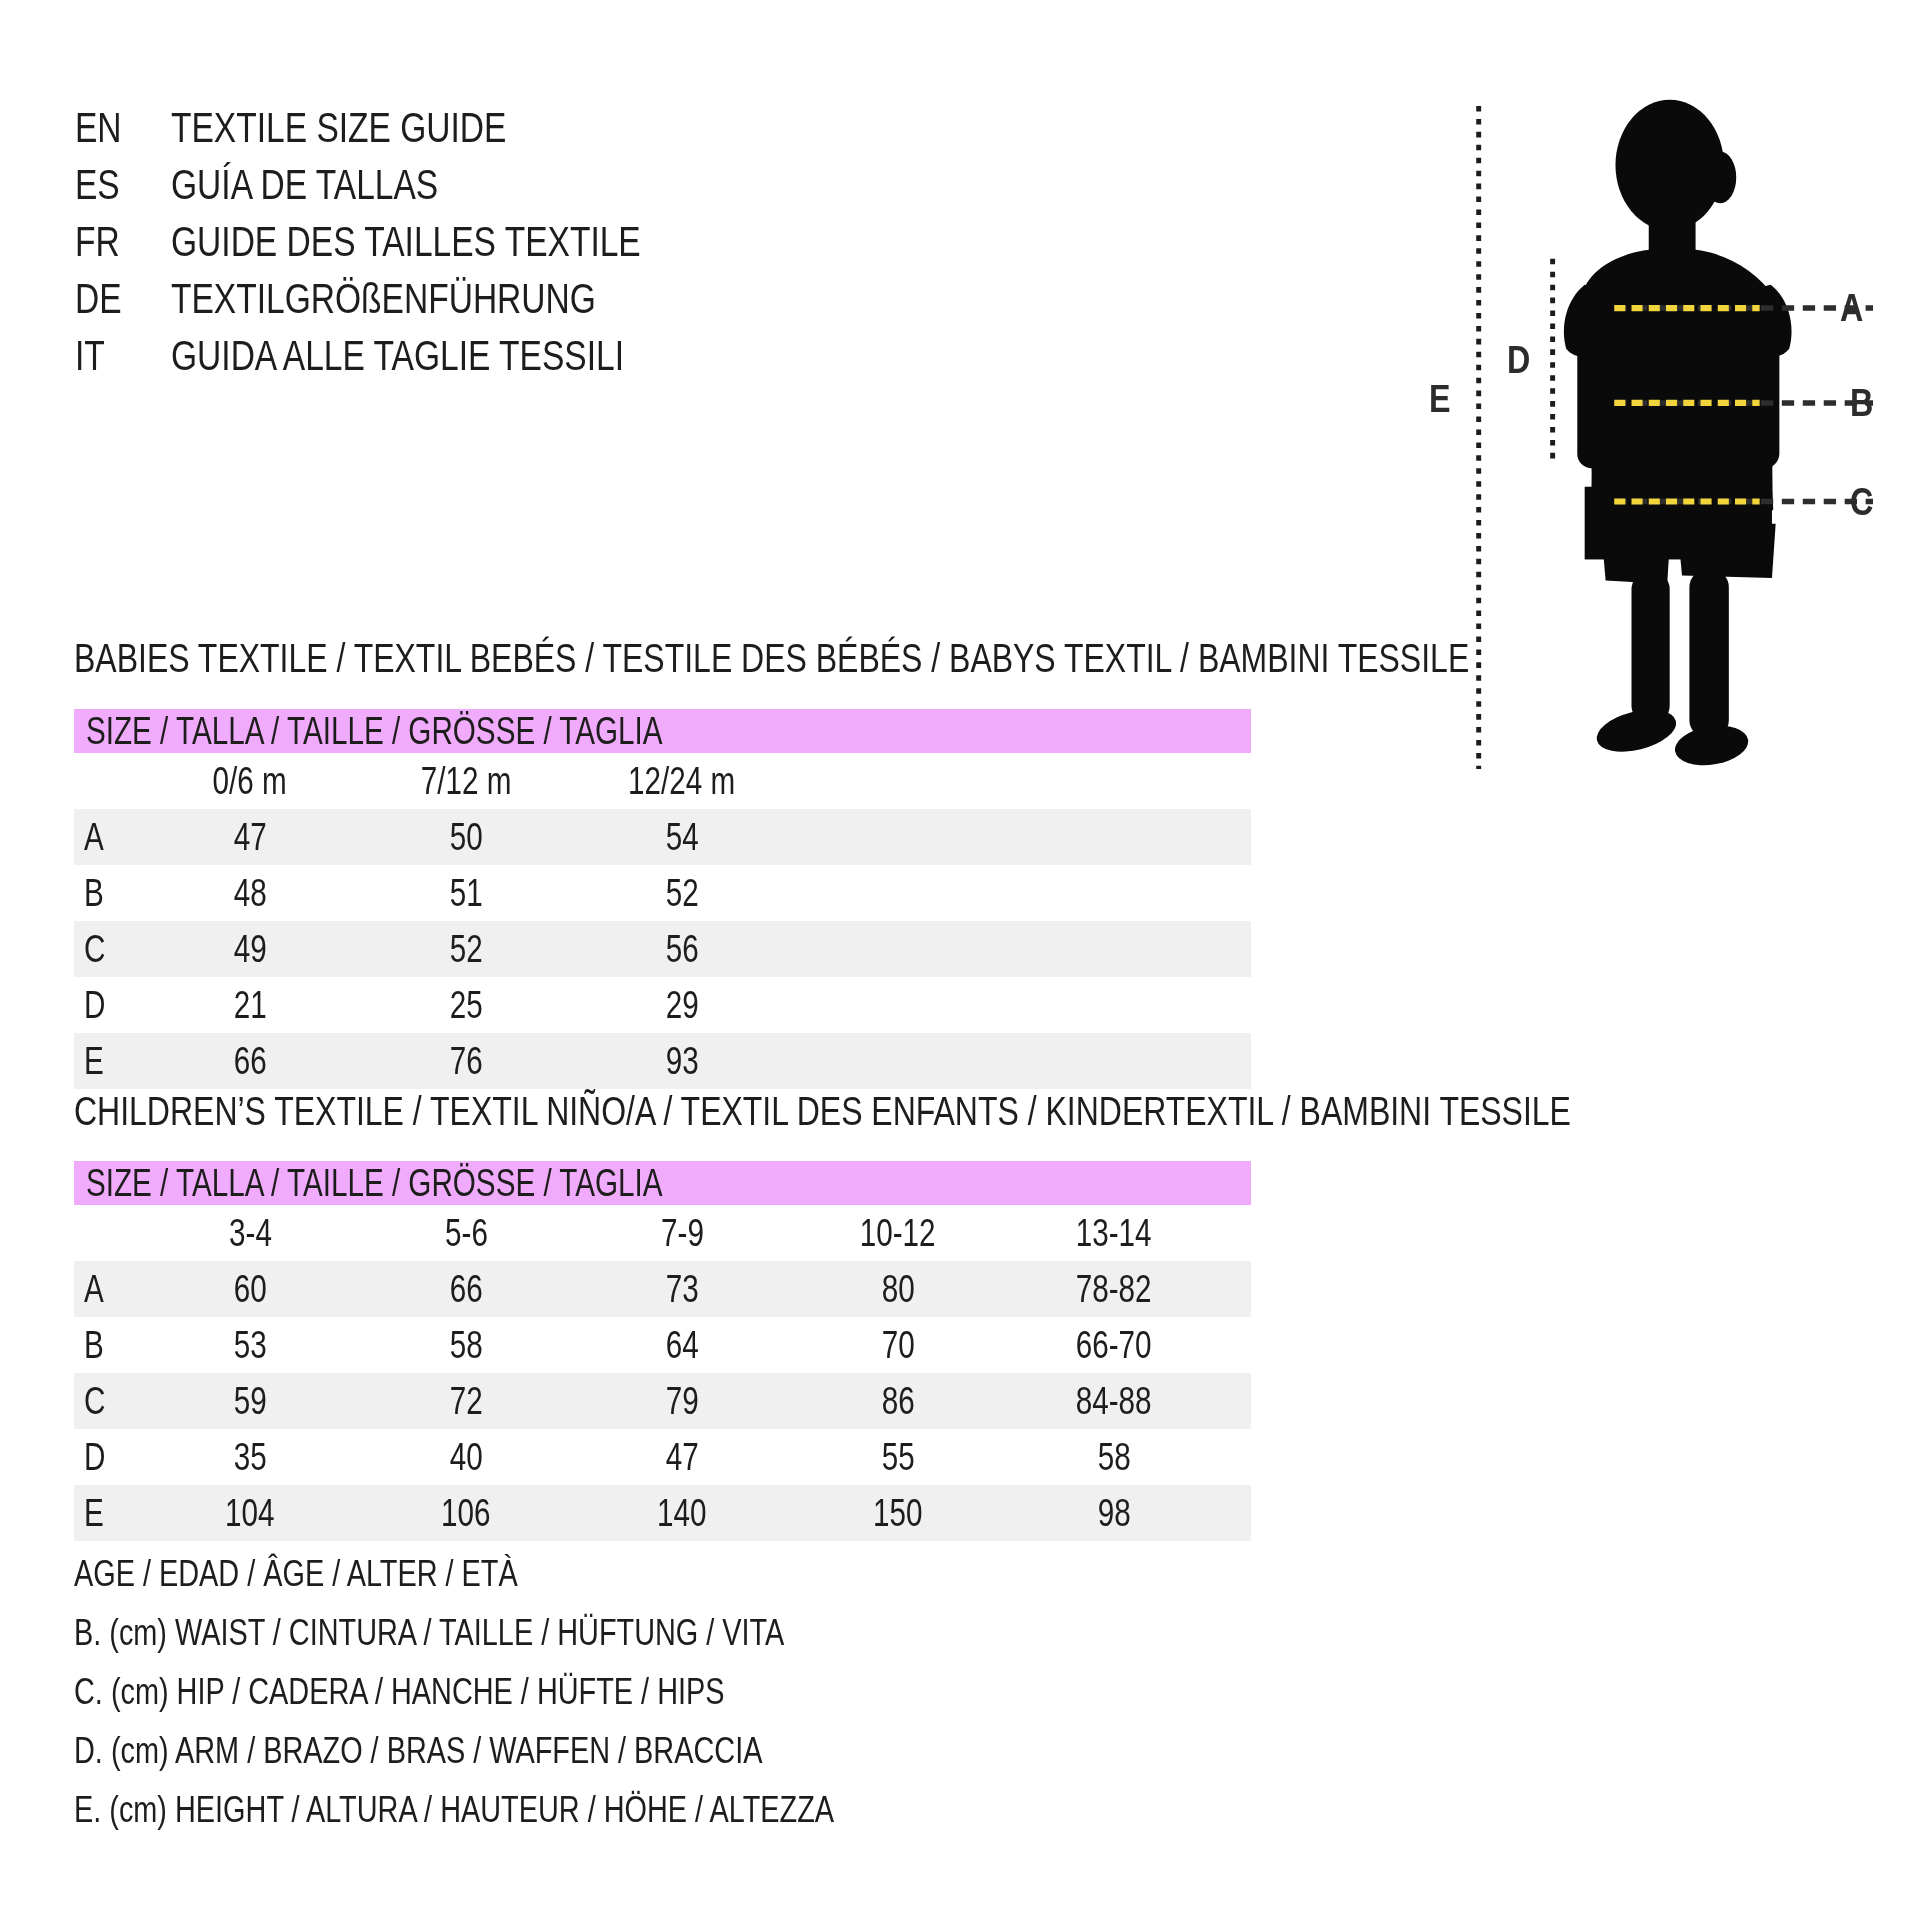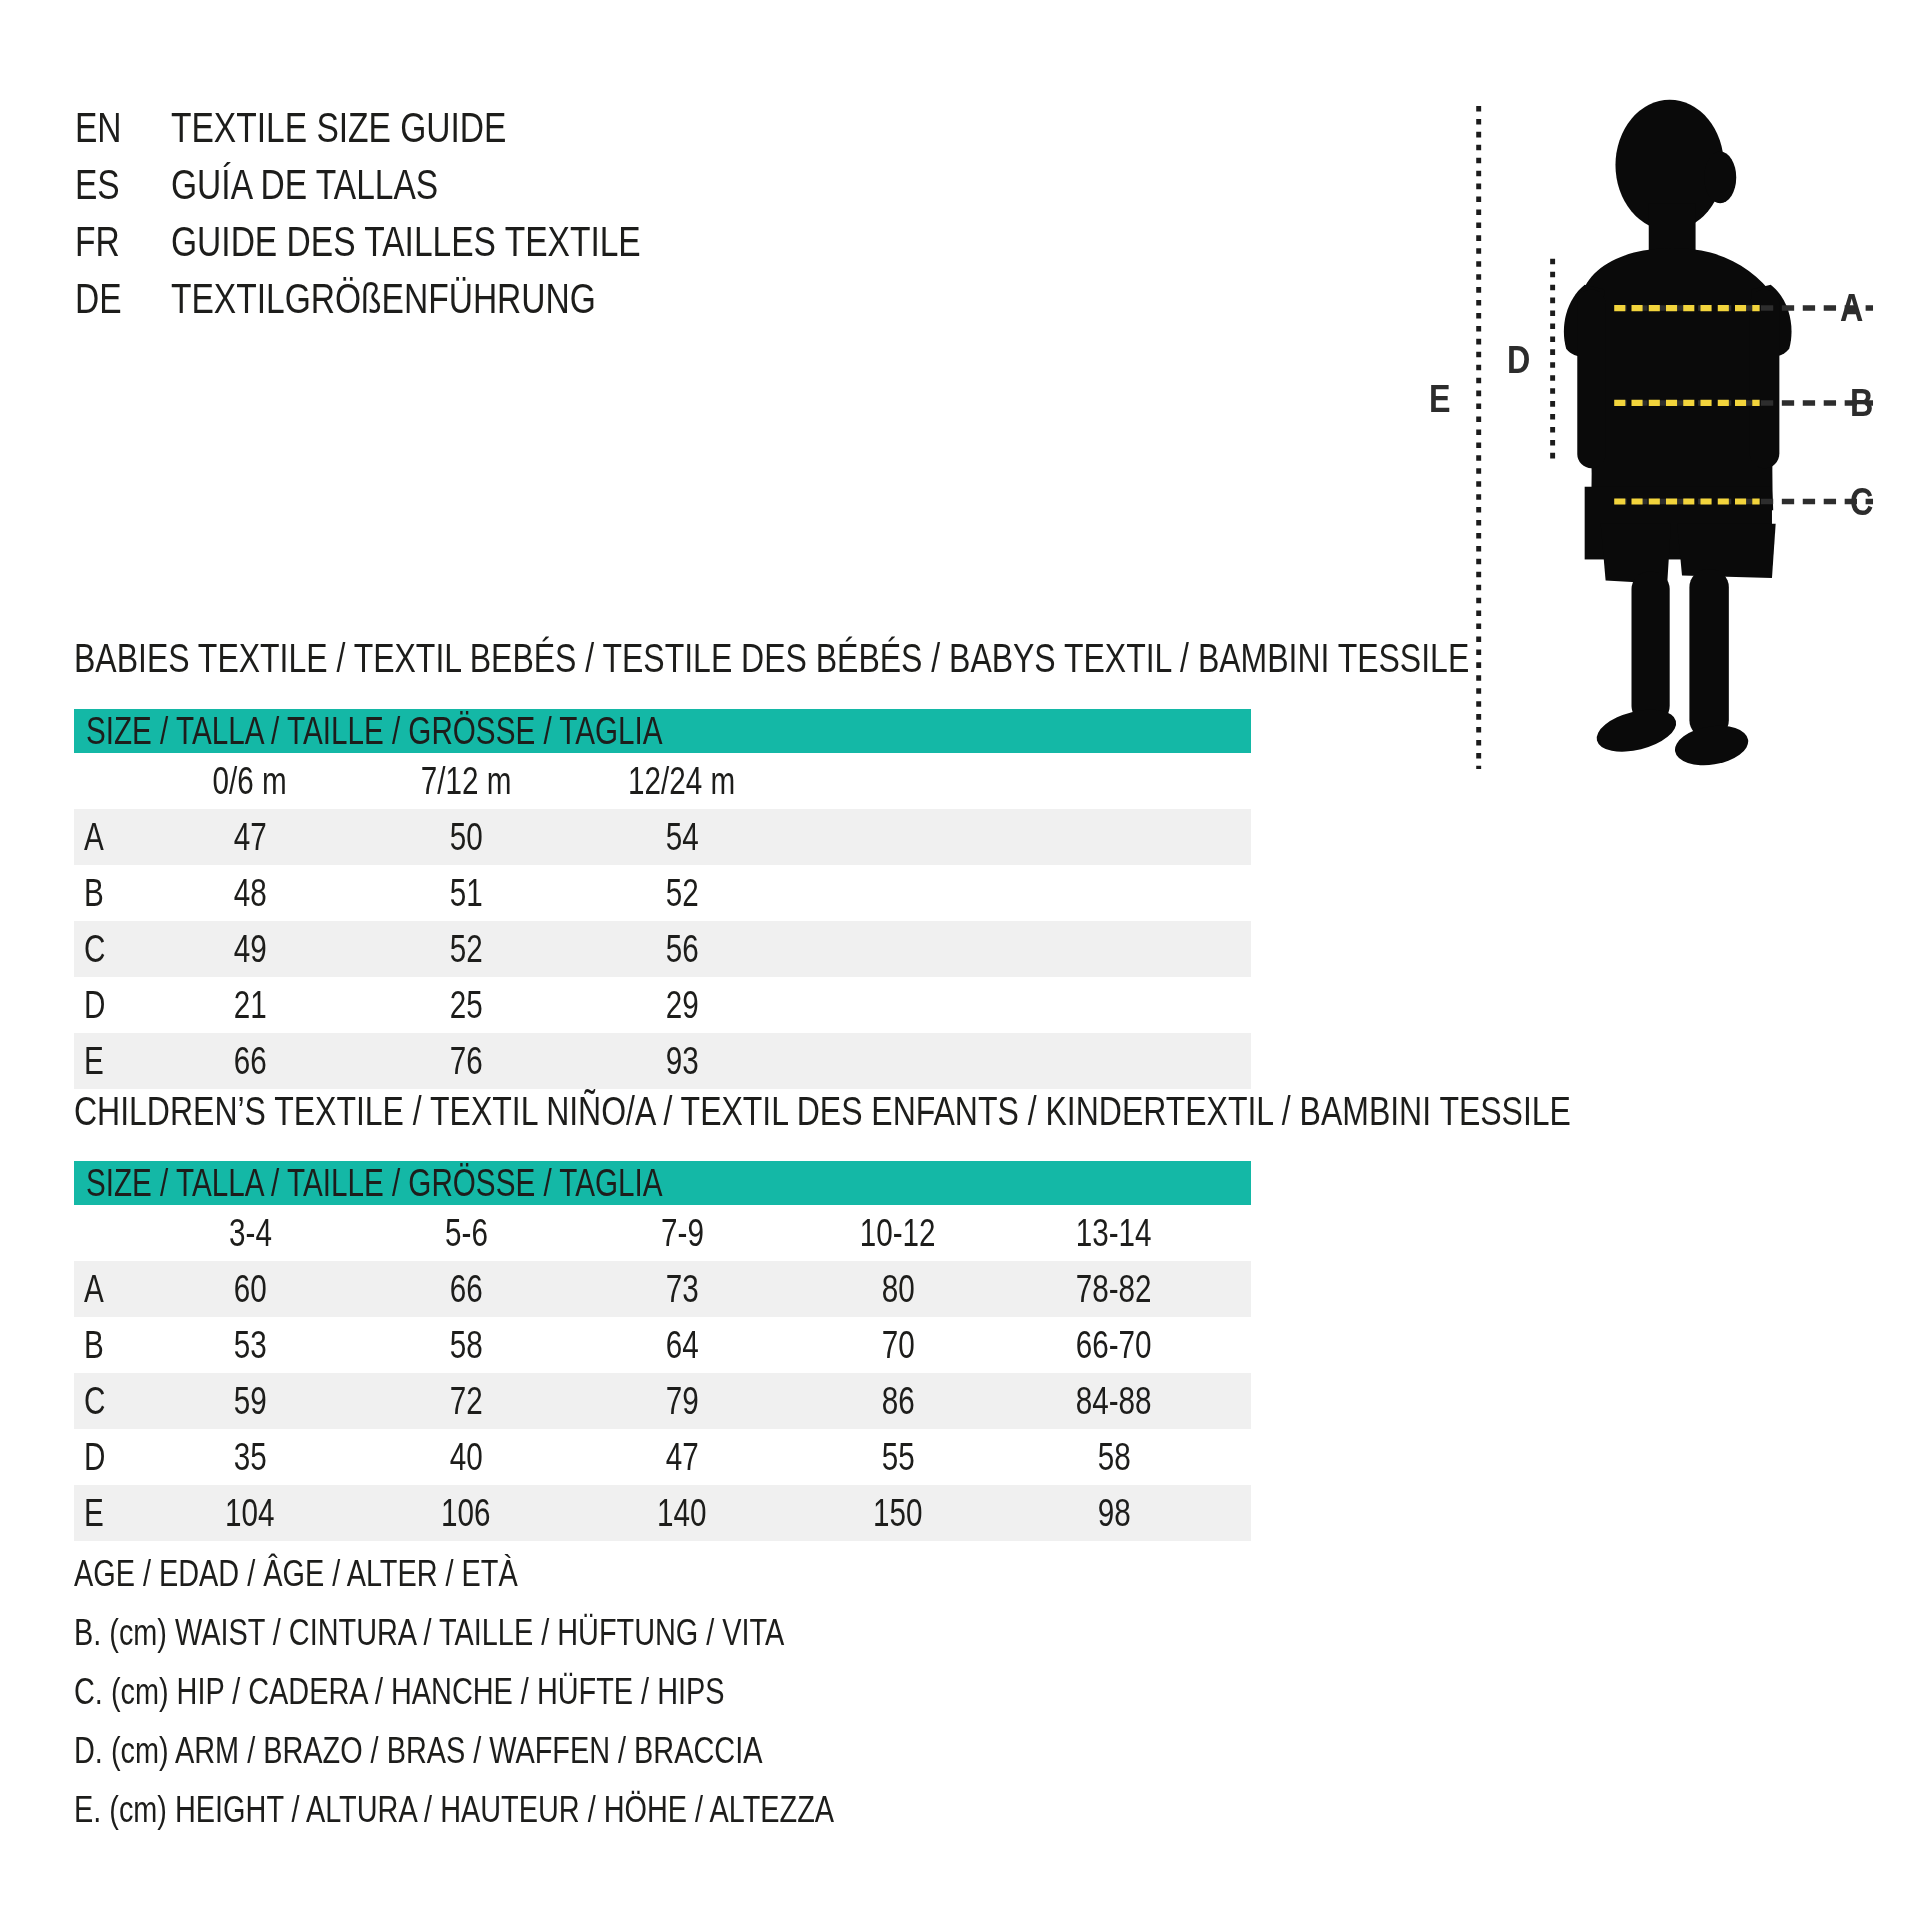--- a/index.html
+++ b/index.html
@@ -12,21 +12,21 @@
   .lang{position:absolute;left:75px;top:99px}
   .lrow{display:grid;grid-template-columns:96px auto;height:57px;align-items:center;font-size:43px}
 
   .heading{position:absolute;left:74px;height:47px;line-height:47px;font-size:41px}
   #h-babies{top:635px}
   #h-children{top:1088px}
 
   .tbl{position:absolute;left:74px;width:1177px}
   #t-babies{top:709px}
   #t-children{top:1161px}
-  .bar{height:44px;line-height:44px;background:#14b8a6;padding-left:12.3px;font-size:38px}
+  .bar{height:44px;line-height:44px;background:#f0abfc;padding-left:12.3px;font-size:38px}
   .trow{display:grid;height:56px;align-items:center;font-size:38px}
   .cols4{grid-template-columns:68px 216px 216px 216px}
   .cols6{grid-template-columns:68px 216px 216px 216px 216px 216px}
   .stripe{background:#f0f0f0}
   .cell{text-align:center}
   .lab{text-align:left;padding-left:10px}
 
   .legend{position:absolute;left:74px;top:1544px;font-size:37px}
   .lg{height:59px;display:flex;align-items:center}
 
@@ -82,20 +82,24 @@
     <span><span class="cond">GUÍA DE TALLAS</span></span>
   </div>
   <div class="lrow">
     <span><span class="cond">FR</span></span>
     <span><span class="cond">GUIDE DES TAILLES TEXTILE</span></span>
   </div>
   <div class="lrow">
     <span><span class="cond">DE</span></span>
     <span><span class="cond">TEXTILGRÖßENFÜHRUNG</span></span>
   </div>
+  <div class="lrow">
+    <span><span class="cond">IT</span></span>
+    <span><span class="cond">GUIDA ALLE TAGLIE TESSILI</span></span>
+  </div>
 </div>
 
 <div class="heading" id="h-babies"><span class="cond">BABIES TEXTILE / TEXTIL BEBÉS / TESTILE DES BÉBÉS / BABYS TEXTIL / BAMBINI TESSILE</span></div>
 
 <div class="tbl" id="t-babies">
   <div class="bar"><span class="cond">SIZE / TALLA / TAILLE / GRÖSSE / TAGLIA</span></div>
   <div class="trow cols4">
     <div class="cell lab"></div>
     <div class="cell"><span class="condc">0/6 m</span></div>
     <div class="cell"><span class="condc">7/12 m</span></div>

